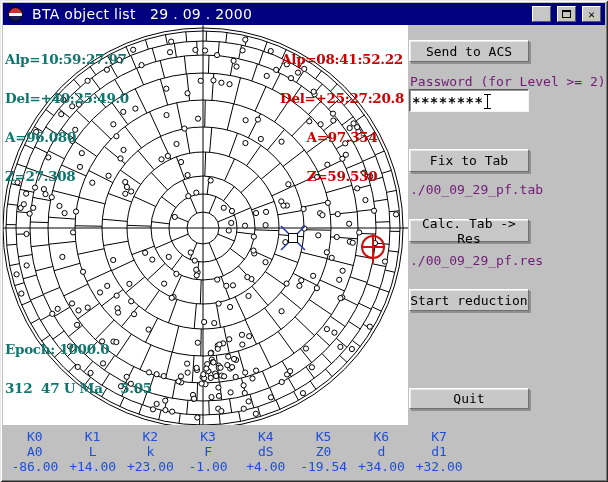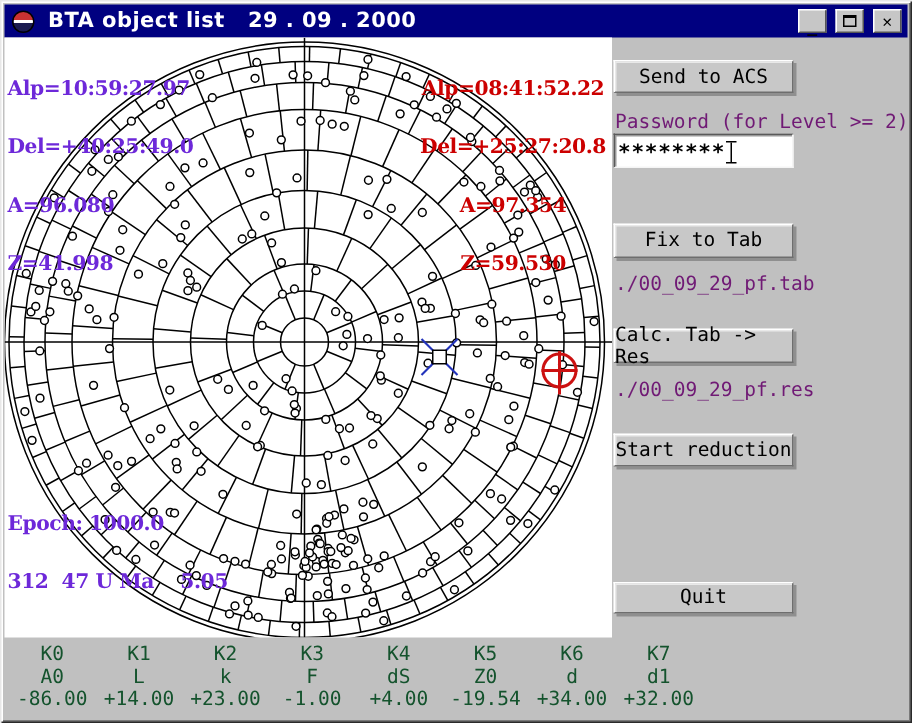--- a/index.html
+++ b/index.html
@@ -12,62 +12,62 @@
   }
   .titlebar{
     position:absolute;left:3px;top:3px;width:602px;height:22px;
     background:#000080;display:flex;align-items:center;padding-left:5px;
   }
   .app-icon{
     width:15px;height:15px;border-radius:50%;border:1px solid #000;
     background:linear-gradient(180deg,#c83232 0 42%,#ffffff 42% 58%,#1a1a50 58% 100%);
     margin-right:9px;flex:0 0 auto;
   }
-  .title-text{color:#fff;font-weight:bold;font-size:14px;white-space:pre;letter-spacing:0.3px;}
+  .title-text{color:#fff;font-weight:normal;font-size:14px;white-space:pre;letter-spacing:0.3px;}
   .win-btns{position:absolute;right:4px;top:3px;display:flex;gap:6px;}
   .win-btn{
     width:19px;height:16px;background:#c6c6c6;border:1px solid;
     border-color:#ffffff #565656 #565656 #ffffff;
     display:flex;align-items:center;justify-content:center;
     font:bold 11px "DejaVu Sans Mono", monospace;color:#000;cursor:default;
   }
   .win-btn .glyph-min{line-height:4px;margin-top:8px;}
   .max-box{width:9px;height:8px;border:1px solid #000;border-top-width:2px;}
   .canvas{
     position:absolute;left:3px;top:25px;width:405px;height:400px;background:#ffffff;overflow:hidden;
   }
   .canvas svg{position:absolute;left:0;top:0;}
   .ovl{position:absolute;font-family:"DejaVu Serif", serif;font-weight:bold;
        font-size:13.5px;line-height:13px;letter-spacing:-0.3px;white-space:pre;}
-  .ovl-blue{color:#6d28d9;}
+  .ovl-blue{color:#0f766e;}
   .ovl-red{color:#cc0000;}
   .ovl-tl{left:2px;top:2px;}
   .ovl-tr{right:4px;top:2px;text-align:center;}
   .ovl-bl{left:2px;bottom:4px;}
   .btn{
     position:absolute;background:#c8c8c8;color:#000;
     border:1px solid;border-color:#ffffff #6e6e6e #6e6e6e #ffffff;
     box-shadow:2px 2px 0 #8f8f8f, inset 1px 1px 0 #e9e9e9;
     font:13px "DejaVu Sans Mono", monospace;
-    display:flex;align-items:center;justify-content:center;cursor:default;
+    display:flex;align-items:center;justify-content:center;cursor:default;text-align:center;
   }
   .plabel{position:absolute;font:13px "DejaVu Sans Mono", monospace;color:#701a75;white-space:pre;}
   .pwfield{
     position:absolute;left:409px;top:89px;width:120px;height:23px;background:#ffffff;
     border:1px solid;border-color:#5a5a5a #f5f5f5 #f5f5f5 #5a5a5a;
     box-shadow:inset 1px 1px 0 #999999;
     display:flex;align-items:center;padding:2px 2px 0 2px;
     font:bold 14px "DejaVu Sans Mono", monospace;letter-spacing:0.5px;color:#000;
   }
   .caret{display:inline-block;width:7px;height:15px;margin-left:1px;position:relative;
          border-top:1px solid #000;border-bottom:1px solid #000;
          background:linear-gradient(#000,#000) 50% 0/1px 100% no-repeat;}
   .statusbar{position:absolute;left:6px;top:429px;width:462px;}
   .srow{display:flex;height:15px;}
-  .scell{flex:1 1 0;text-align:center;font:13px "DejaVu Sans Mono", monospace;color:#14532d;white-space:pre;}
+  .scell{flex:1 1 0;text-align:center;font:13px "DejaVu Sans Mono", monospace;color:#1d4ed8;white-space:pre;}
 </style>
 </head>
 <body>
 
 <div class="window">
 
   <div class="titlebar">
     <span class="app-icon"></span>
     <span class="title-text">BTA object list   29 . 09 . 2000</span>
     <span class="win-btns">
@@ -664,21 +664,21 @@
         <line x1="278" y1="225" x2="302" y2="201" stroke="#2233bb" stroke-width="1.4"></line>
         <rect x="285.5" y="208.5" width="9" height="9" fill="#fff" stroke="#000" stroke-width="1"></rect>
         <circle cx="370" cy="222" r="11" stroke="#cc1111" stroke-width="2" fill="none"></circle>
         <line x1="358" y1="222" x2="382" y2="222" stroke="#cc1111" stroke-width="2"></line>
         <line x1="370" y1="209" x2="370" y2="238" stroke="#cc1111" stroke-width="2"></line>
       </svg>
     <div class="ovl ovl-blue ovl-tl">
       <div>Alp=10:59:27.97</div>
       <div>Del=+40:25:49.0</div>
       <div>A=96.080</div>
-      <div>Z=41.998</div>
+      <div>Z=27.308</div>
     </div>
     <div class="ovl ovl-red ovl-tr">
       <div>Alp=08:41:52.22</div>
       <div>Del=+25:27:20.8</div>
       <div>A=97.354</div>
       <div>Z=59.530</div>
     </div>
     <div class="ovl ovl-blue ovl-bl">
       <div>Epoch: 1000.0</div>
       <div>312  47 U Ma    5.05</div>

